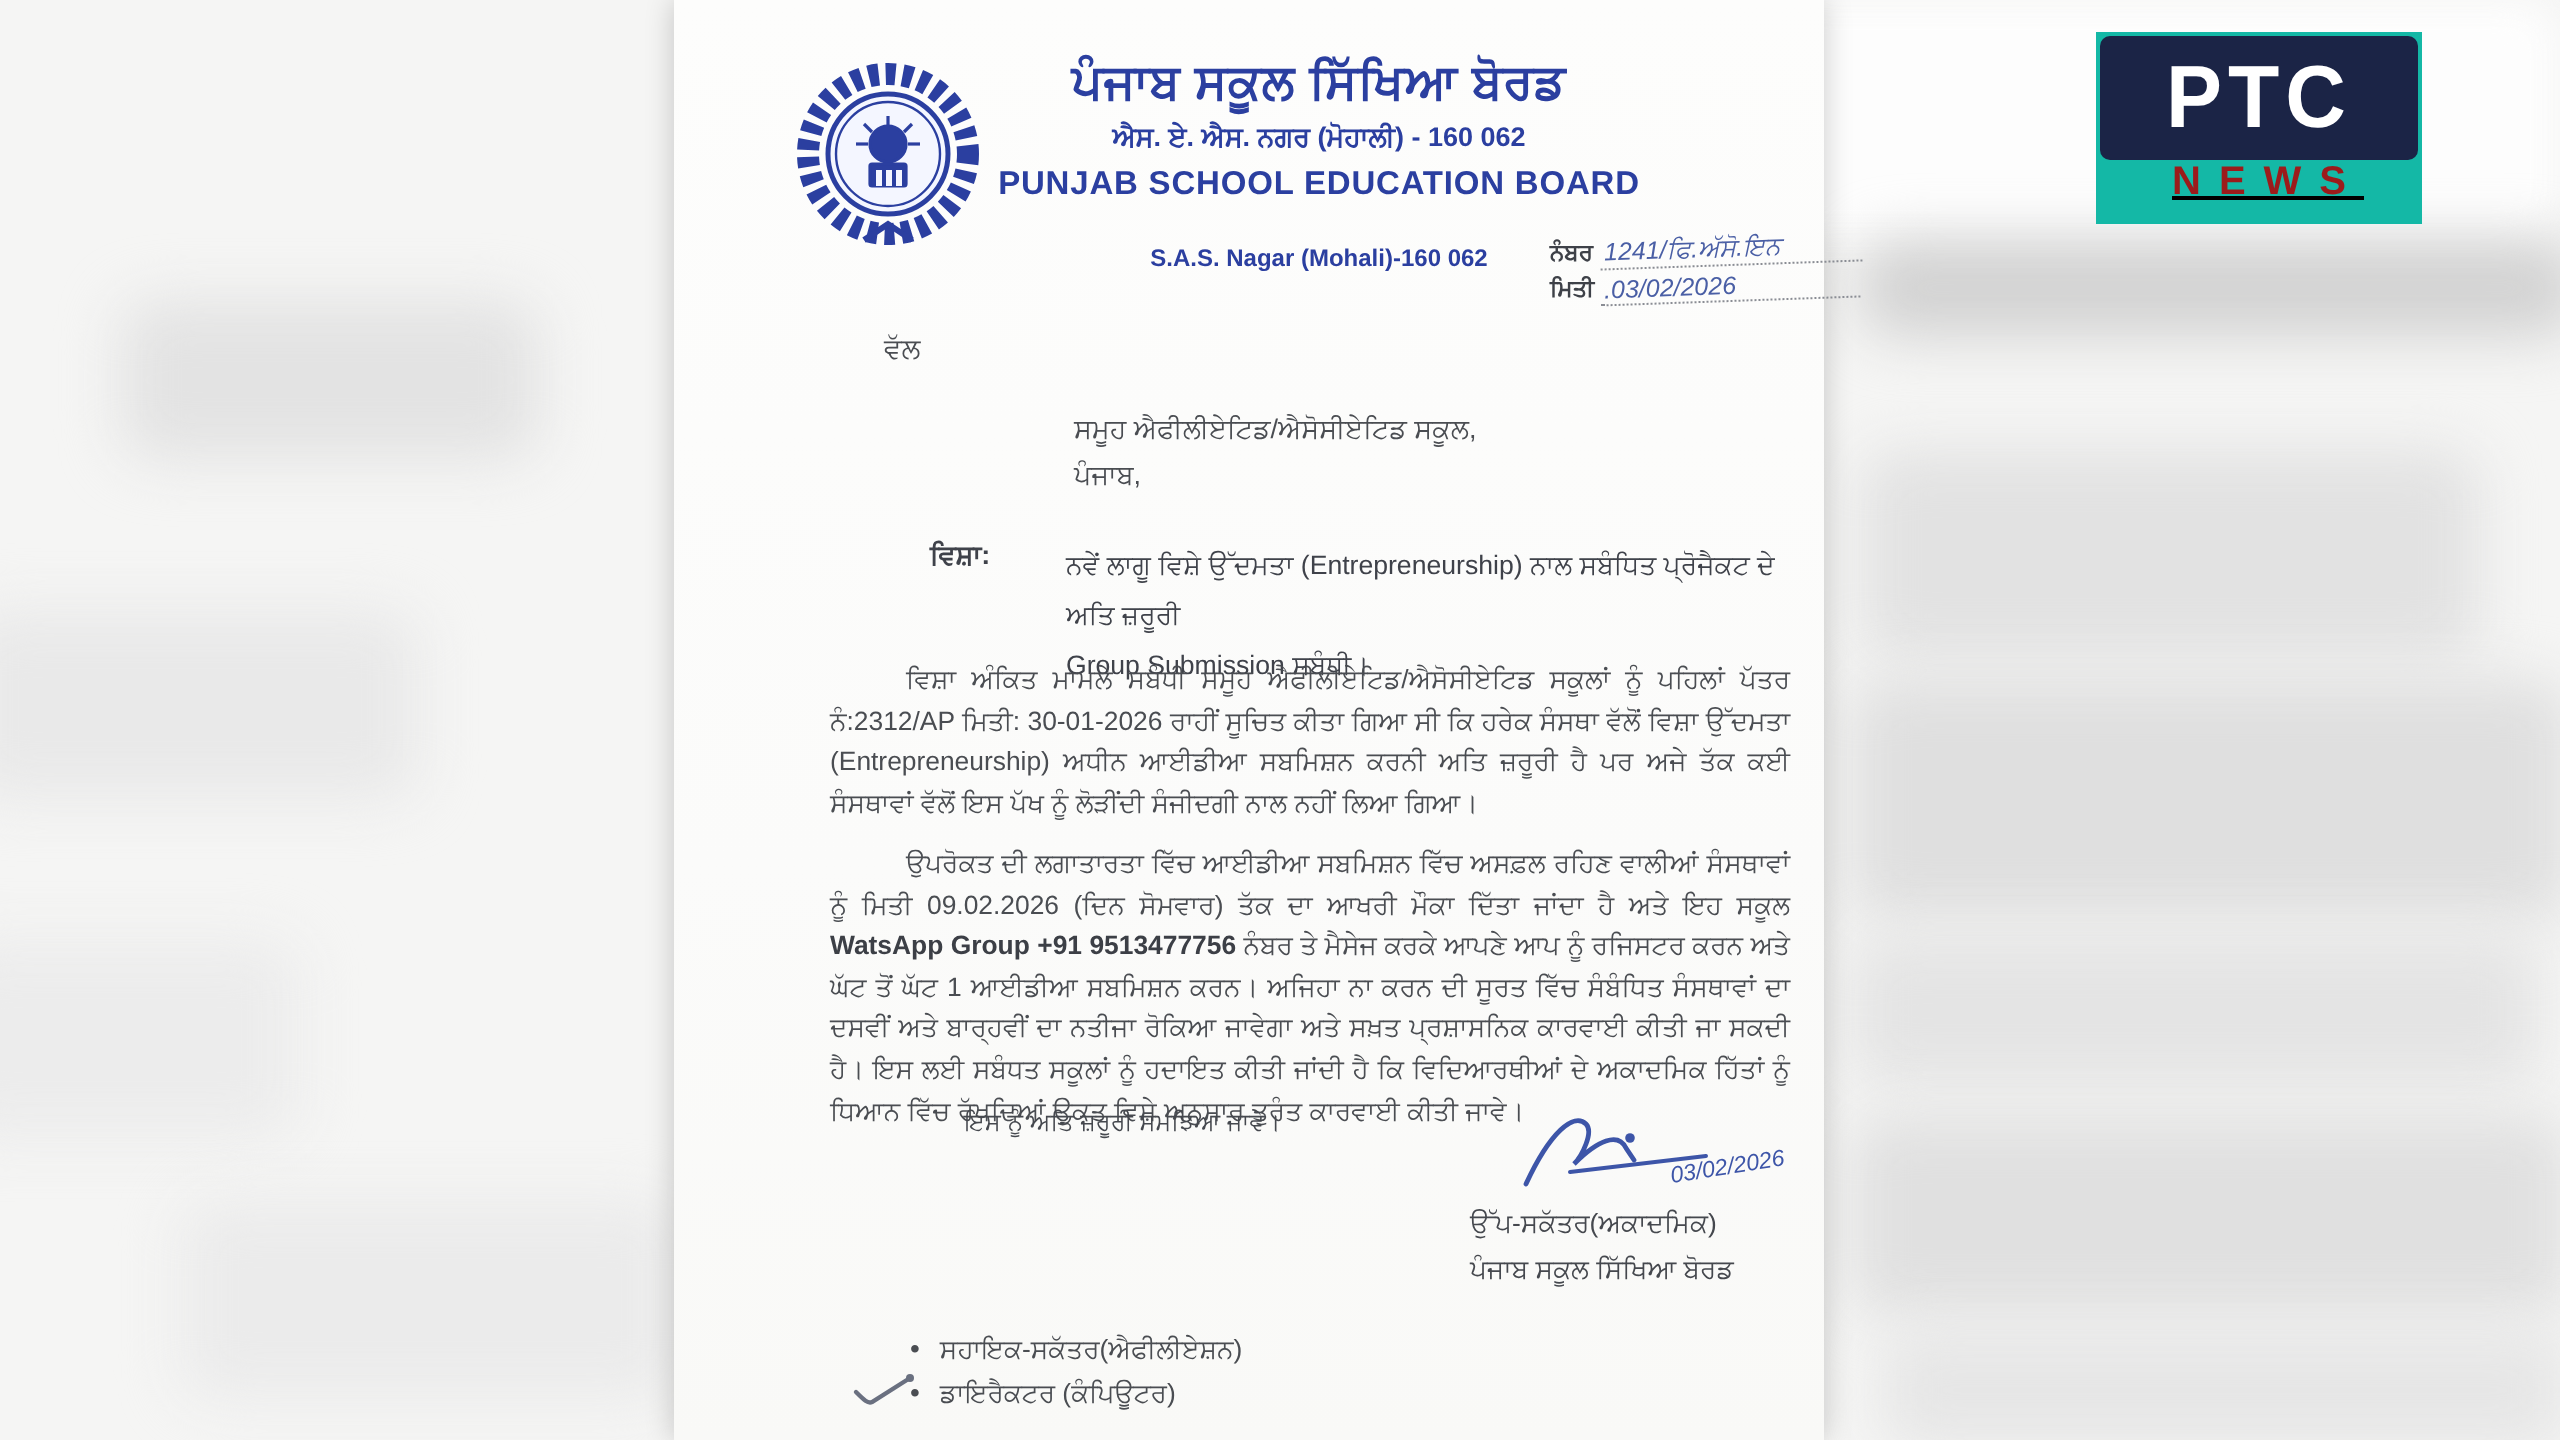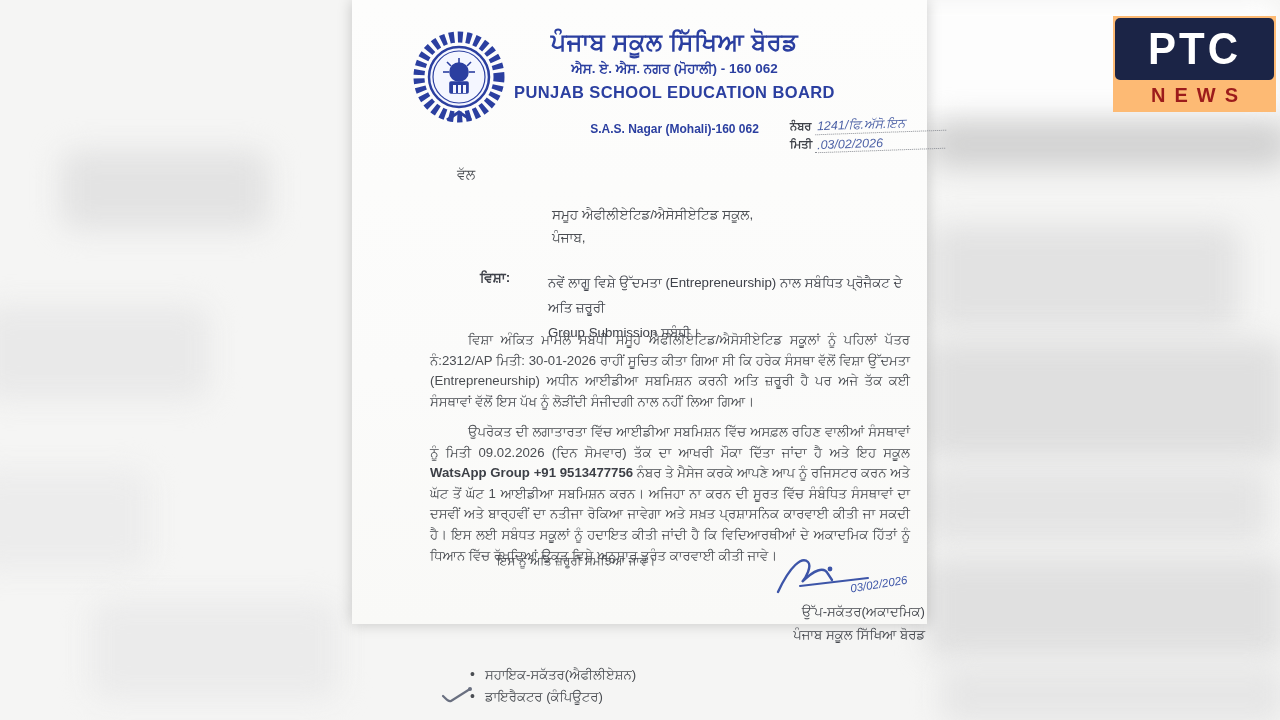--- a/index.html
+++ b/index.html
@@ -20,21 +20,21 @@
   .b4 { left:90px;  top:600px; width:250px; height:100px; background:#ebebeb; }
   .b5 { left:930px; top:120px; width:360px; height:48px;  background:#d2d2d2; }
   .b6 { left:930px; top:225px; width:310px; height:105px; background:#e2e2e2; }
   .b7 { left:925px; top:340px; width:360px; height:120px; background:#dfdfdf; }
   .b8 { left:925px; top:468px; width:345px; height:75px;  background:#e4e4e4; }
   .b9 { left:925px; top:558px; width:360px; height:100px; background:#e0e0e0; }
   .b10{ left:940px; top:665px; width:345px; height:60px;  background:#e6e6e6; }
 
   
   .letter {
-    position:absolute; left:352px; top:0; width:575px; height:624px;
+    position:absolute; left:337px; top:0; width:575px; height:720px;
     background:linear-gradient(180deg,#fdfdfc 0%, #fbfbfa 60%, #f9f9f7 100%);
     box-shadow:0 0 14px rgba(0,0,0,0.20);
   }
 
   .crest { position:absolute; left:57px; top:30px; width:100px; height:98px; }
 
   .header-text { position:absolute; left:150px; top:28px; width:345px; text-align:center; color:#2b3fa0; }
   .hdr-pa    { font-size:24px; font-weight:bold; letter-spacing:0.5px; }
   .hdr-addr-pa { font-size:13.5px; font-weight:bold; margin-top:5px; }
   .hdr-en    { font-size:16.5px; font-weight:bold; margin-top:6px; letter-spacing:0.4px; }
@@ -61,36 +61,36 @@
           text-align:justify; text-indent:38px; color:#4a4d52; }
   .para1 { top:330px; }
   .para2 { top:422px; }
   .para b { color:#3c3f46; }
 
   .closing { position:absolute; left:145px; top:554px; font-size:12px; color:#45484e; }
 
   .sig-wrap { position:absolute; left:420px; top:552px; width:160px; height:56px; }
   .sig-date { position:absolute; left:78px; top:26px; font-size:11.5px; font-style:italic;
               color:#3d55a8; transform:rotate(-9deg); white-space:nowrap; }
-  .signatory { position:absolute; left:398px; top:600px; width:175px; text-align:right;
+  .signatory { position:absolute; left:398px; top:600px; width:175px; text-align:left;
                font-size:13.2px; line-height:23px; color:#45484e; }
 
   .cc-note { position:absolute; left:78px; top:644px; font-size:13.2px; color:#4a4d52; }
   .cc-item1 { position:absolute; left:118px; top:666px; font-size:13.2px; color:#4a4d52; }
   .cc-item2 { position:absolute; left:118px; top:688px; font-size:13.2px; color:#4a4d52; }
   .cc-bullet { display:inline-block; margin-right:10px; font-size:14px; }
   .check { position:absolute; left:88px; top:683px; width:36px; height:24px; }
 
   
-  .ptc { position:absolute; left:1113px; top:16px; width:163px; background:#fdba74; padding:2px; }
+  .ptc { position:absolute; left:1048px; top:16px; width:163px; background:#14b8a6; padding:2px; }
   .ptc-top { background:#1b2446; border-radius:5px; height:62px; display:flex;
              align-items:center; justify-content:center; }
   .ptc-top span { color:#ffffff; font-weight:bold; font-size:42px; letter-spacing:3px;
                   font-family:"Liberation Sans", sans-serif; transform:scaleY(1.05); }
-  .ptc-bottom { height:30px; display:flex; align-items:center; justify-content:center; }
+  .ptc-bottom { height:30px; display:flex; align-items:flex-start; justify-content:center;text-decoration:underline; }
   .ptc-bottom span { color:#9c1b1b; font-weight:bold; font-size:20px; letter-spacing:9px;
                      margin-left:9px; }
 </style>
 </head>
 <body>
 
 <div class="backdrop">
   <div class="blob b-white-tr"></div>
   <div class="blob b1"></div>
   <div class="blob b2"></div>

